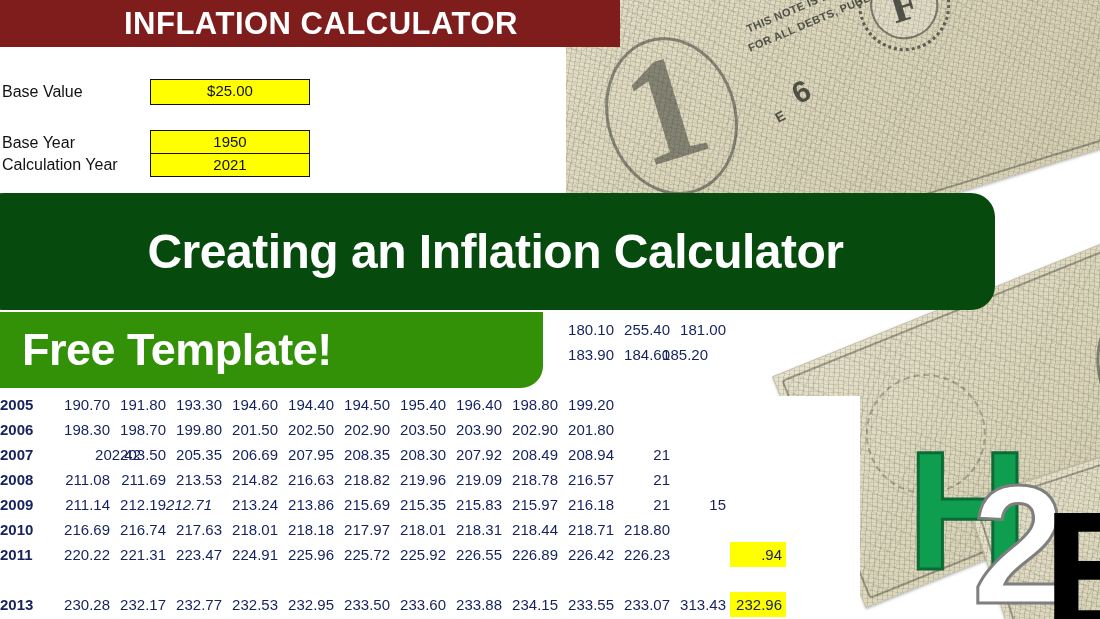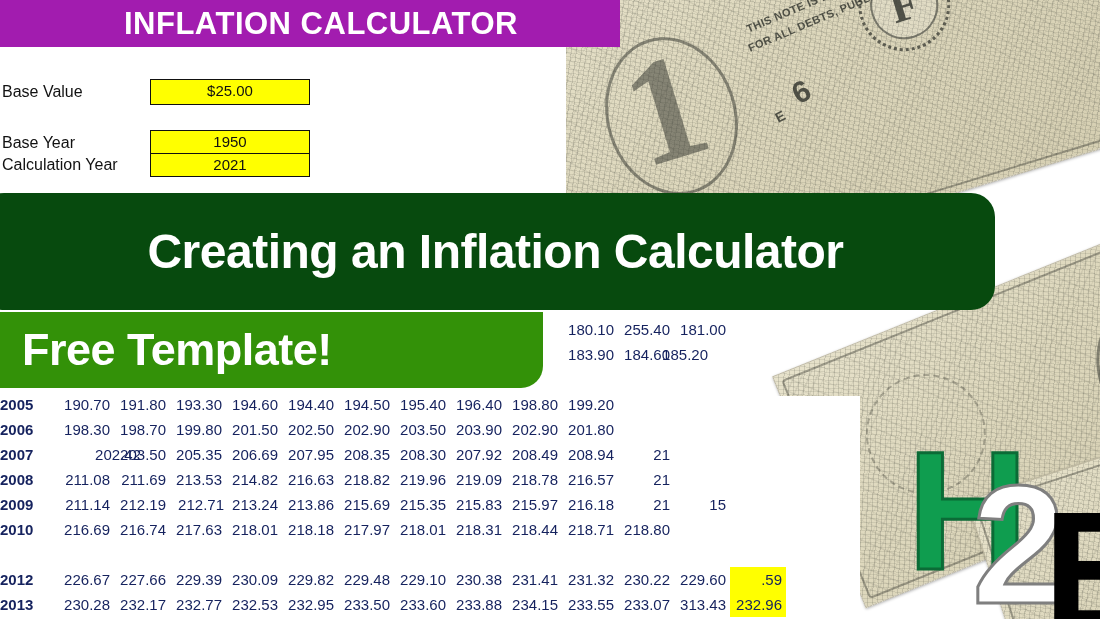--- a/index.html
+++ b/index.html
@@ -56,21 +56,21 @@
     border:2px dashed rgba(60,62,54,.35);
   }
 
   
   .sheet-mask{
     position:absolute;background:#ffffff;
   }
 
   
   .titlebar{
-    position:absolute;left:0;top:0;width:620px;height:47px;background:#a21caf;
+    position:absolute;left:0;top:0;width:620px;height:47px;background:#7f1d1d;
     z-index:5;
   }
   .titlebar .ttl{
     position:absolute;left:0;right:0;top:3px;
     text-align:center;
     font:700 31px/42px "Liberation Sans", sans-serif;
     color:#ffffff; letter-spacing:.5px;
     white-space:nowrap;
     transform:translateX(11px);
   }
@@ -263,21 +263,21 @@
         <div class="gcell" style="left: 394px; width: 56px; padding-right: 4px;">219.96</div>
         <div class="gcell" style="left: 450px; width: 56px; padding-right: 4px;">219.09</div>
         <div class="gcell" style="left: 506px; width: 56px; padding-right: 4px;">218.78</div>
         <div class="gcell" style="left: 562px; width: 56px; padding-right: 4px;">216.57</div>
         <div class="gcell" style="left: 618px; width: 56px; padding-right: 4px;">21</div>
       </div>
       <div class="grow" style="top: 196px;">
         <div class="gcell yr" style="left: 0px; width: 50px;">2009</div>
         <div class="gcell" style="left: 58px; width: 56px; padding-right: 4px;">211.14</div>
         <div class="gcell" style="left: 114px; width: 56px; padding-right: 4px;">212.19</div>
-        <div class="gcell" style="left: 172px; width: 56px; padding-right: 4px;">212.71</div>
+        <div class="gcell" style="left: 160px; width: 56px; padding-right: 4px; font-style: italic;">212.71</div>
         <div class="gcell" style="left: 226px; width: 56px; padding-right: 4px;">213.24</div>
         <div class="gcell" style="left: 282px; width: 56px; padding-right: 4px;">213.86</div>
         <div class="gcell" style="left: 338px; width: 56px; padding-right: 4px;">215.69</div>
         <div class="gcell" style="left: 394px; width: 56px; padding-right: 4px;">215.35</div>
         <div class="gcell" style="left: 450px; width: 56px; padding-right: 4px;">215.83</div>
         <div class="gcell" style="left: 506px; width: 56px; padding-right: 4px;">215.97</div>
         <div class="gcell" style="left: 562px; width: 56px; padding-right: 4px;">216.18</div>
         <div class="gcell" style="left: 618px; width: 56px; padding-right: 4px;">21</div>
         <div class="gcell" style="left: 674px; width: 56px; padding-right: 4px;">15</div>
       </div>
@@ -288,35 +288,34 @@
         <div class="gcell" style="left: 170px; width: 56px; padding-right: 4px;">217.63</div>
         <div class="gcell" style="left: 226px; width: 56px; padding-right: 4px;">218.01</div>
         <div class="gcell" style="left: 282px; width: 56px; padding-right: 4px;">218.18</div>
         <div class="gcell" style="left: 338px; width: 56px; padding-right: 4px;">217.97</div>
         <div class="gcell" style="left: 394px; width: 56px; padding-right: 4px;">218.01</div>
         <div class="gcell" style="left: 450px; width: 56px; padding-right: 4px;">218.31</div>
         <div class="gcell" style="left: 506px; width: 56px; padding-right: 4px;">218.44</div>
         <div class="gcell" style="left: 562px; width: 56px; padding-right: 4px;">218.71</div>
         <div class="gcell" style="left: 618px; width: 56px; padding-right: 4px;">218.80</div>
       </div>
-      <div class="grow" style="top: 271px;">
-        <div class="gcell yr" style="left: 0px; width: 50px;">2012</div>
-        <div class="gcell" style="left: 58px; width: 56px; padding-right: 4px;">226.67</div>
-        <div class="gcell" style="left: 114px; width: 56px; padding-right: 4px;">227.66</div>
-        <div class="gcell" style="left: 170px; width: 56px; padding-right: 4px;">229.39</div>
-        <div class="gcell" style="left: 226px; width: 56px; padding-right: 4px;">230.09</div>
-        <div class="gcell" style="left: 282px; width: 56px; padding-right: 4px;">229.82</div>
-        <div class="gcell" style="left: 338px; width: 56px; padding-right: 4px;">229.48</div>
-        <div class="gcell" style="left: 394px; width: 56px; padding-right: 4px;">229.10</div>
-        <div class="gcell" style="left: 450px; width: 56px; padding-right: 4px;">230.38</div>
-        <div class="gcell" style="left: 506px; width: 56px; padding-right: 4px;">231.41</div>
-        <div class="gcell" style="left: 562px; width: 56px; padding-right: 4px;">231.32</div>
-        <div class="gcell" style="left: 618px; width: 56px; padding-right: 4px;">230.22</div>
-        <div class="gcell" style="left: 674px; width: 56px; padding-right: 4px;">229.60</div>
-        <div class="gcell hl" style="left: 730px; width: 56px; padding-right: 4px;">.59</div>
+      <div class="grow" style="top: 246px;">
+        <div class="gcell yr" style="left: 0px; width: 50px;">2011</div>
+        <div class="gcell" style="left: 58px; width: 56px; padding-right: 4px;">220.22</div>
+        <div class="gcell" style="left: 114px; width: 56px; padding-right: 4px;">221.31</div>
+        <div class="gcell" style="left: 170px; width: 56px; padding-right: 4px;">223.47</div>
+        <div class="gcell" style="left: 226px; width: 56px; padding-right: 4px;">224.91</div>
+        <div class="gcell" style="left: 282px; width: 56px; padding-right: 4px;">225.96</div>
+        <div class="gcell" style="left: 338px; width: 56px; padding-right: 4px;">225.72</div>
+        <div class="gcell" style="left: 394px; width: 56px; padding-right: 4px;">225.92</div>
+        <div class="gcell" style="left: 450px; width: 56px; padding-right: 4px;">226.55</div>
+        <div class="gcell" style="left: 506px; width: 56px; padding-right: 4px;">226.89</div>
+        <div class="gcell" style="left: 562px; width: 56px; padding-right: 4px;">226.42</div>
+        <div class="gcell" style="left: 618px; width: 56px; padding-right: 4px;">226.23</div>
+        <div class="gcell hl" style="left: 730px; width: 56px; padding-right: 4px;">.94</div>
       </div>
       <div class="grow" style="top: 296px;">
         <div class="gcell yr" style="left: 0px; width: 50px;">2013</div>
         <div class="gcell" style="left: 58px; width: 56px; padding-right: 4px;">230.28</div>
         <div class="gcell" style="left: 114px; width: 56px; padding-right: 4px;">232.17</div>
         <div class="gcell" style="left: 170px; width: 56px; padding-right: 4px;">232.77</div>
         <div class="gcell" style="left: 226px; width: 56px; padding-right: 4px;">232.53</div>
         <div class="gcell" style="left: 282px; width: 56px; padding-right: 4px;">232.95</div>
         <div class="gcell" style="left: 338px; width: 56px; padding-right: 4px;">233.50</div>
         <div class="gcell" style="left: 394px; width: 56px; padding-right: 4px;">233.60</div>

